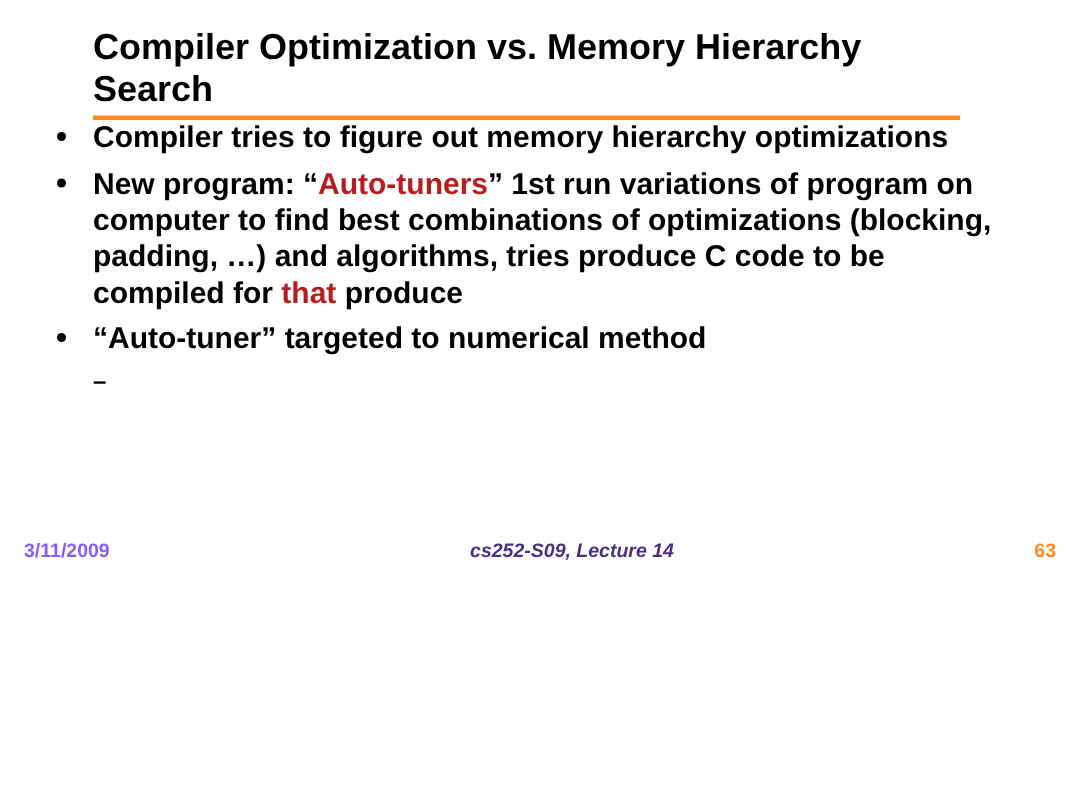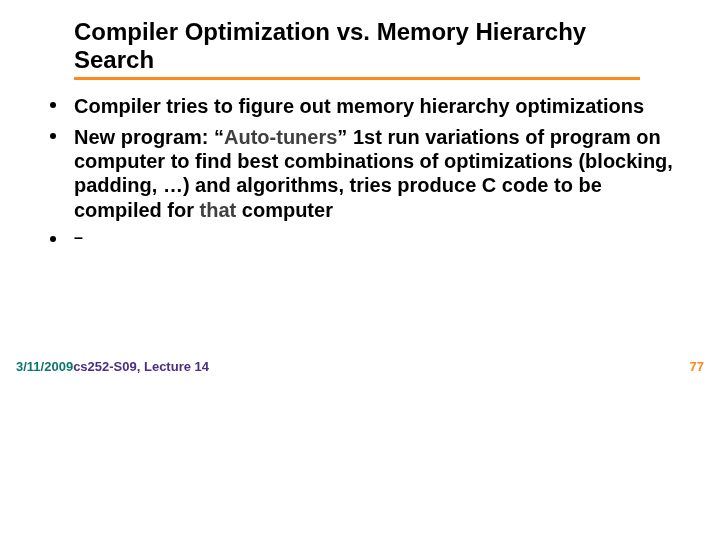--- a/index.html
+++ b/index.html
@@ -1,54 +1,54 @@
 <!DOCTYPE html>
 <html><head>
 <meta charset="utf-8">
 <style>
   * { margin: 0; padding: 0; box-sizing: border-box; }
   html, body { width: 720px; height: 540px; background: #fff; font-family: Arial, Helvetica, sans-serif; color: #000; }
-  .slide { width: 720px; height: 388px; position: relative; padding: 18px 40px 0 40px; }
+  .slide { width: 720px; height: 388px; position: relative; padding: 18px 40px 0 28px; }
   .title { font-size: 24px; font-weight: bold; line-height: 1.15; margin-left: 34px; margin-right: 40px; color: #000; }
   .title-underline { height: 3px; background: #ff8a1a; margin-top: 4px; margin-left: 34px; margin-right: 40px; }
-  .body { margin-top: 14px; margin-left: 0; }
+  .body { margin-top: 0; margin-left: 0; }
   .bullets { list-style: none; }
   .bullets > li { position: relative; font-size: 20px; font-weight: bold; line-height: 1.22; padding-left: 34px; margin-bottom: 6px; }
   .bullets > li .dot { position: absolute; left: 10px; top: 8px; width: 6px; height: 6px; background: #000; border-radius: 50%; }
-  .highlight { color: #404040; font-weight: bold; text-align: center; }
+  .highlight { color: #b91c1c; font-weight: bold; text-align: center; }
   .italic { }
   .sub { list-style: none; margin-top: 6px; margin-left: 34px; }
   .sub li { position: relative; font-size: 16px; font-weight: bold; line-height: 1.25; padding-left: 18px; }
   .sub li .dash { position: absolute; left: 0; top: 0; }
   .footer { position: absolute; bottom: 14px; left: 0; width: 720px; padding: 0 16px; }
   .footer-row { display: flex; justify-content: space-between; align-items: baseline; font-size: 13px; font-weight: bold; }
-  .footer-date { color: #0f766e; }
-  .footer-center { color: #4a2f85; flex: 1; }
+  .footer-date { color: #8b5cf6; }
+  .footer-center { color: #4a2f85; text-align: center; flex: 1; font-style: italic; }
   .footer-page { color: #ff8a1a; }
 </style>
 </head>
 <body>
 
 <div class="slide">
 
   <div class="title" id="title-el">Compiler Optimization vs. Memory Hierarchy Search</div>
   <div class="title-underline"></div>
 
   <div class="body">
     <ul class="bullets" id="bullets-el">
         <li><span class="dot"></span><span><span>Compiler tries to figure out memory hierarchy optimizations</span></span></li>
-        <li><span class="dot"></span><span><span>New program: “</span><span class="highlight">Auto-tuners</span><span>” 1st run variations of program on computer to find best combinations of optimizations (blocking, padding, …) and algorithms, tries produce C code to be compiled for </span><span class="highlight italic">that</span><span> computer</span></span></li>
-        <li><span class="dot"></span></li>
+        <li><span class="dot"></span><span><span>New program: “</span><span class="highlight">Auto-tuners</span><span>” 1st run variations of program on computer to find best combinations of optimizations (blocking, padding, …) and algorithms, tries produce C code to be compiled for </span><span class="highlight italic">that</span><span> produce</span></span></li>
+        <li><span class="dot"></span><span><span>“Auto-tuner” targeted to numerical method</span></span></li>
         <ul class="sub">
           <li><span class="dash">–</span></li>
         </ul>
       </ul>
   </div>
 
   <div class="footer">
     <div class="footer-row">
       <span class="footer-date">3/11/2009</span>
       <span class="footer-center">cs252-S09, Lecture 14</span>
-      <span class="footer-page">77</span>
+      <span class="footer-page">63</span>
     </div>
   </div>
 
 </div>
 
 </body></html>

